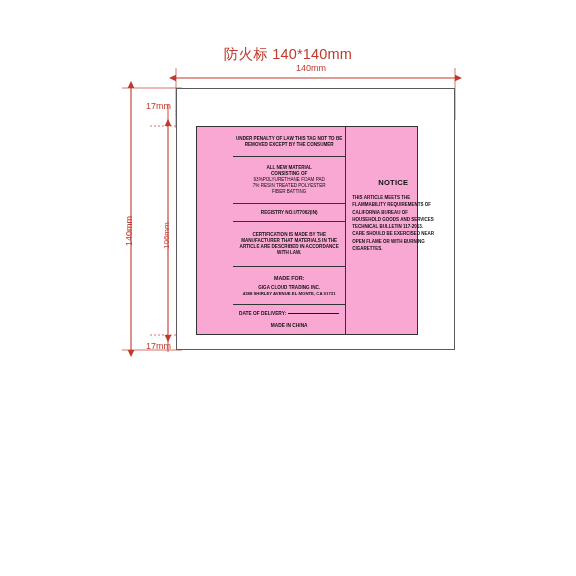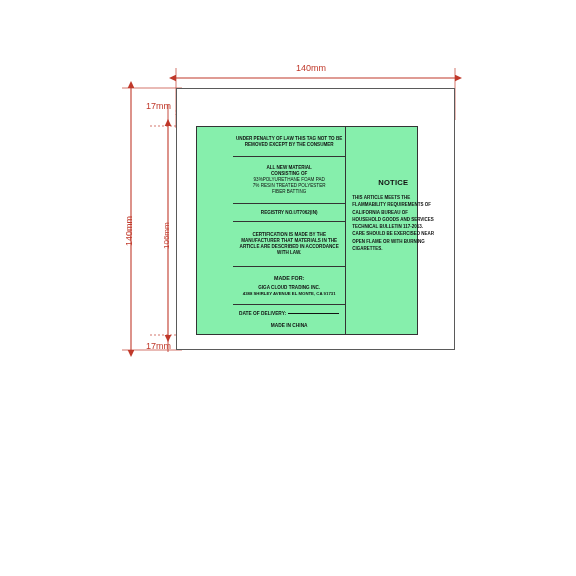--- a/index.html
+++ b/index.html
@@ -51,21 +51,21 @@
 
   
   .label-block {
     position: absolute;
     left: 196px;
     top: 126px;
     width: 222px;
     height: 209px;
     border: 1px solid #333333;
     box-sizing: border-box;
-    background: #86efac;
+    background: #f9a8d4;
     display: flex;
     flex-direction: row;
     padding-left: 36px;
   }
   .label-left {
     width: 125px;
     box-sizing: border-box;
     border-right: 1.4px solid #333333;
     display: flex;
     flex-direction: column;
@@ -179,20 +179,21 @@
     width: 576px;
     height: 576px;
     pointer-events: none;
   }
 </style>
 </head>
 <body>
 
 <div id="stage">
 
+  <div class="title">防火标 140*140mm</div>
 
   <svg class="dimsvg" viewBox="0 0 576 576" xmlns="http://www.w3.org/2000/svg">
     <defs>
       <marker id="ahL" markerWidth="7" markerHeight="7" refX="6.4" refY="3" orient="auto">
         <path d="M6.4,0 L6.4,6 L0,3 z" fill="#c0392b"></path>
       </marker>
       <marker id="ahR" markerWidth="7" markerHeight="7" refX="0.6" refY="3" orient="auto">
         <path d="M0.6,0 L0.6,6 L7,3 z" fill="#c0392b"></path>
       </marker>
     </defs>

